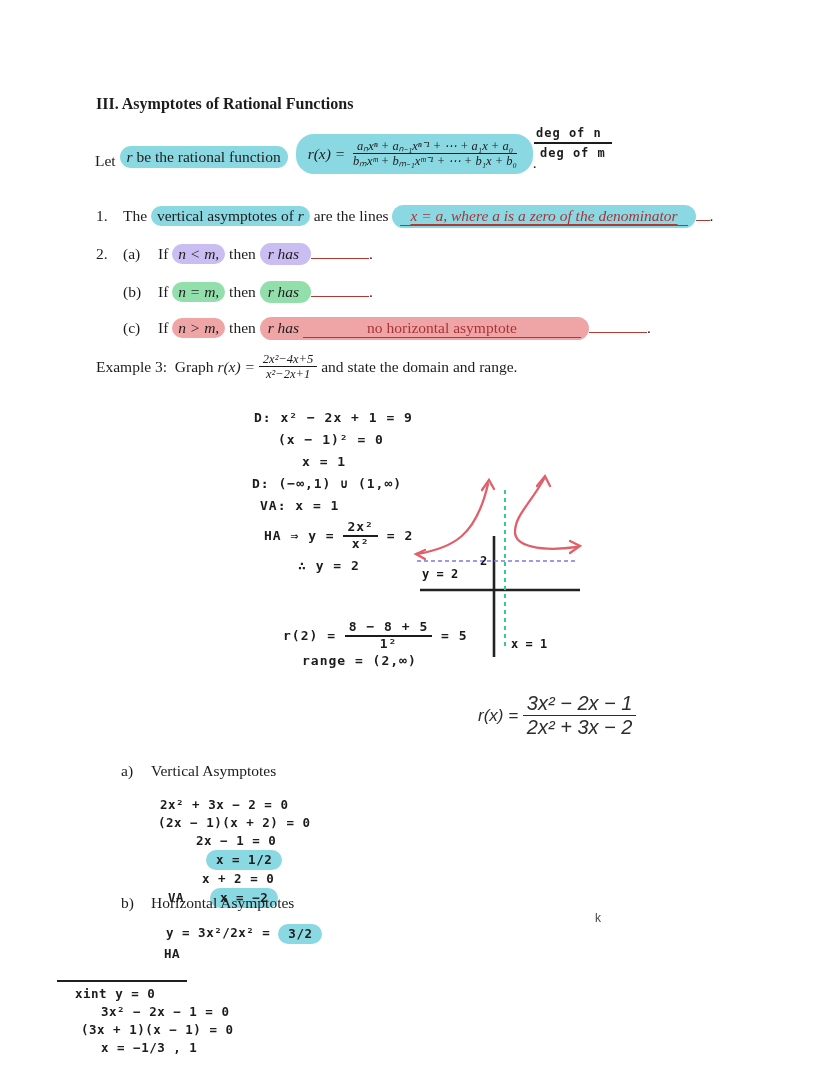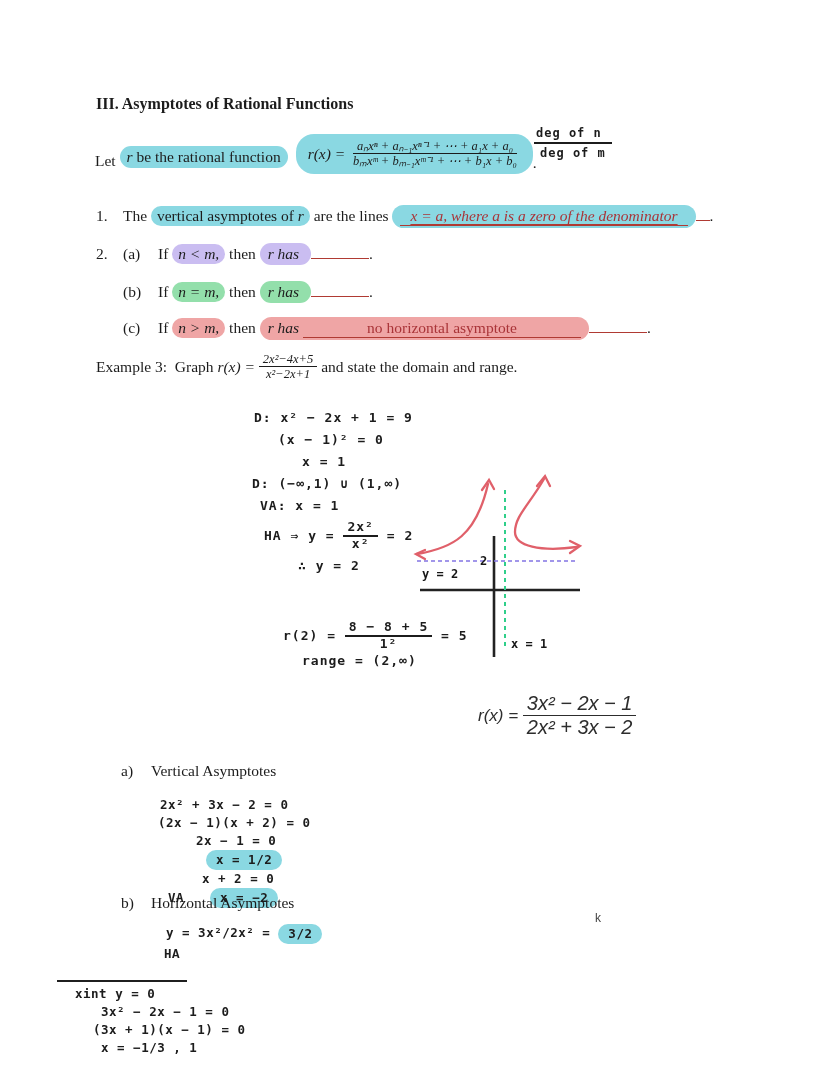--- a/index.html
+++ b/index.html
@@ -210,19 +210,19 @@
     <span class="hand-pill">3/2</span>
   </div>
   <div class="abs hand hand-sm" style="left:164px; top:946px;font-family:Liberation Mono, monospace;">HA</div>
 
   <div class="abs sans" style="left:595px; top:911px; font-size:12px; color:#444;">k</div>
 
   <div class="abs hrule" style="left:57px; top:980px; width:130px;"></div>
   <div class="abs hand hand-sm" style="left:57px; top:985px;">
     <div style="margin-left:18px;">xint  y = 0</div>
     <div style="margin-left:44px;">3x² − 2x − 1 = 0</div>
-    <div style="margin-left:36px;">(3x + 1)(x − 1) = 0</div>
+    <div style="margin-left:24px;">(3x + 1)(x − 1) = 0</div>
     <div style="margin-left:44px;">x = −1/3 , 1</div>
   </div>
 
   <div class="abs sans" style="left:716px; top:982px; font-size:15px;">7</div>
 
 </div>
 
 </body></html>

